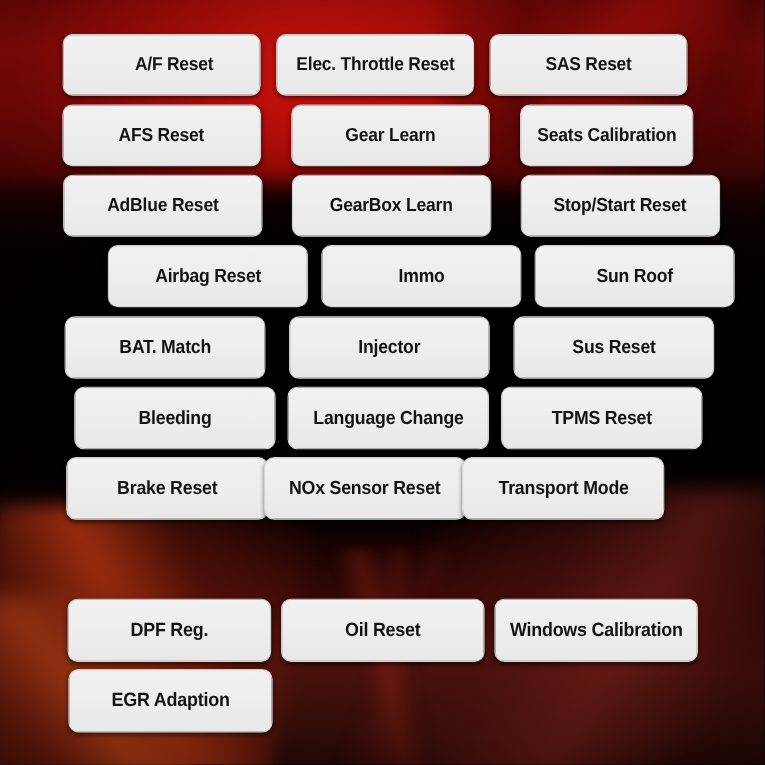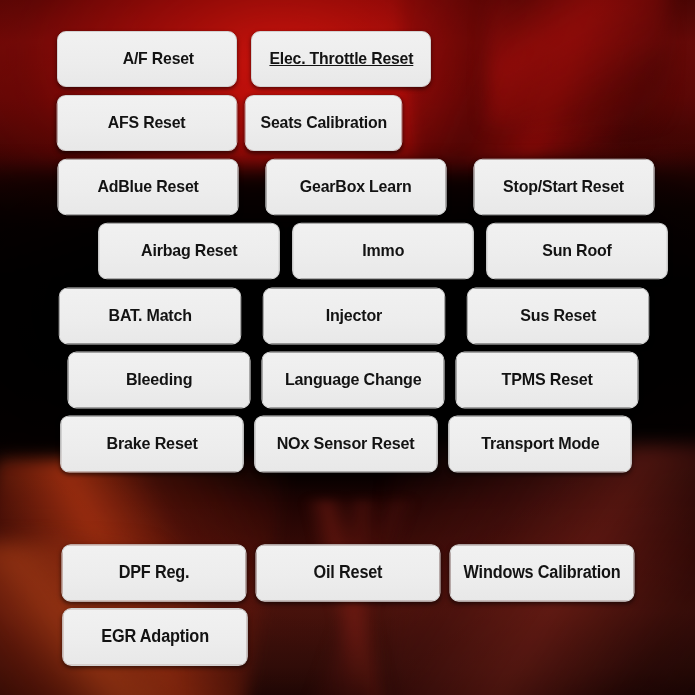--- a/index.html
+++ b/index.html
@@ -209,27 +209,33 @@
   <div class="bg-left-streak2"></div>
   <div class="bg-center-fan"></div>
   <div class="bg-right-streak"></div>
   <div class="bg-bottom-vignette"></div>
 
   <div class="grid" id="grid">
       <div class="row" style="top: 31px; left: 57px; gap: 14px;">
         <div class="btn" style="width: 180px; transform: scale(1); padding-left: 36px;">
           <span class="btn-label">A/F Reset</span>
         </div>
-        <div class="btn" style="width: 180px; transform: scale(1); text-decoration: underline;">
+        <div class="btn" style="width: 180px; transform: scale(1);">
           <span class="btn-label">Elec. Throttle Reset</span>
         </div>
-      </div>
-      <div class="row" style="top: 95px; left: 57px; gap: 8px;">
+        <div class="btn" style="width: 180px; transform: scale(1);">
+          <span class="btn-label">SAS Reset</span>
+        </div>
+      </div>
+      <div class="row" style="top: 95px; left: 57px; gap: 28px;">
         <div class="btn" style="width: 180px; transform: scale(1.0035);">
           <span class="btn-label">AFS Reset</span>
+        </div>
+        <div class="btn" style="width: 180px; transform: scale(1.0035);">
+          <span class="btn-label">Gear Learn</span>
         </div>
         <div class="btn" style="width: 157px; transform: scale(1.0035); align-items: center;">
           <span class="btn-label">Seats Calibration</span>
         </div>
       </div>
       <div class="row" style="top: 159px; left: 58px; gap: 28px;">
         <div class="btn" style="width: 180px; transform: scale(1.007);">
           <span class="btn-label">AdBlue Reset</span>
         </div>
         <div class="btn" style="width: 180px; transform: scale(1.007);">
@@ -265,21 +271,21 @@
         <div class="btn" style="width: 180px; transform: scale(1.0175);">
           <span class="btn-label">Bleeding</span>
         </div>
         <div class="btn" style="width: 180px; transform: scale(1.0175);">
           <span class="btn-label">Language Change</span>
         </div>
         <div class="btn" style="width: 180px; transform: scale(1.0175);">
           <span class="btn-label">TPMS Reset</span>
         </div>
       </div>
-      <div class="row" style="top: 416px; left: 62px; gap: 14px; align-items: flex-end;">
+      <div class="row" style="top: 416px; left: 62px; gap: 0; align-items: flex-end;">
         <div class="btn" style="width: 180px; transform: scale(1.021);">
           <span class="btn-label">Brake Reset</span>
         </div>
         <div class="btn" style="width: 180px; transform: scale(1.021);">
           <span class="btn-label">NOx Sensor Reset</span>
         </div>
         <div class="btn" style="width: 180px; transform: scale(1.021);">
           <span class="btn-label">Transport Mode</span>
         </div>
       </div>

